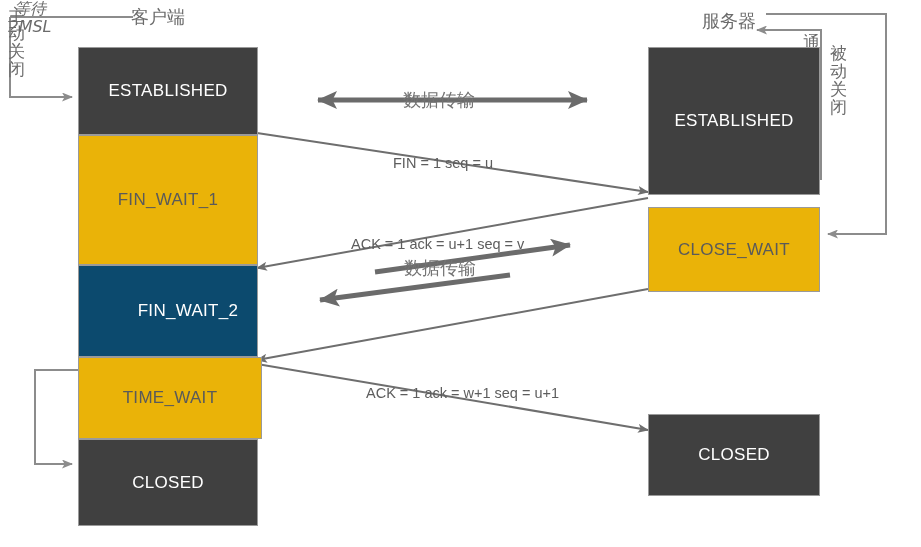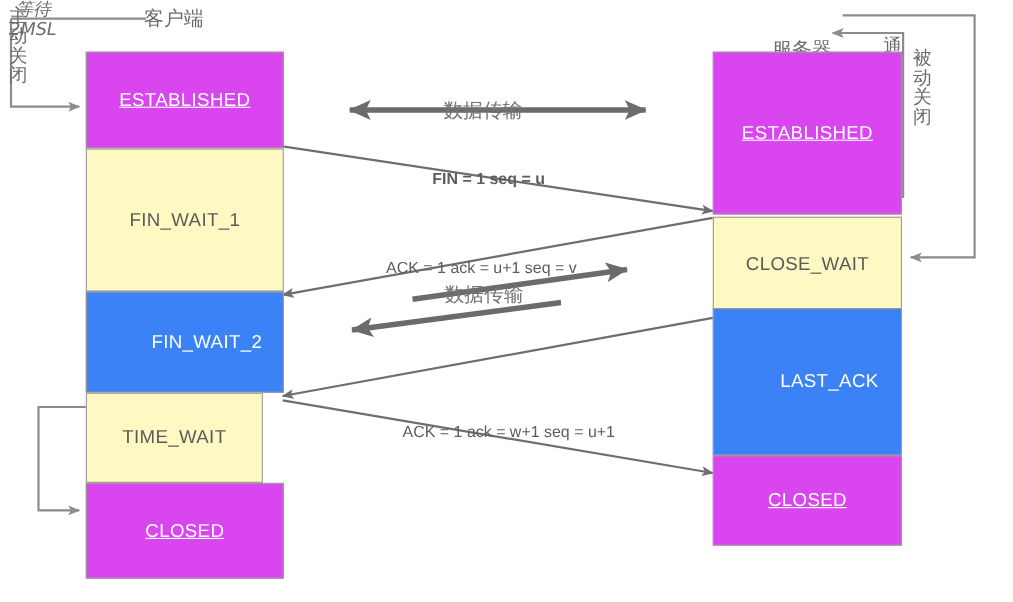--- a/index.html
+++ b/index.html
@@ -13,23 +13,23 @@
 
   
   .col{position:absolute;box-sizing:border-box;}
   .state{
     position:absolute;box-sizing:border-box;
     display:flex;align-items:center;justify-content:center;
     border:1px solid #9a9a9a;
     font-size:17px;letter-spacing:.3px;
     white-space:nowrap;
   }
-  .s-blue{background:#d946ef;color:#ffffff;text-decoration:underline;}
-  .s-lorange{background:#fef9c3;color:#5a5a5a;}
-  .s-dorange{background:#3b82f6;color:#ffffff;padding-left:40px;}
+  .s-blue{background:#404040;color:#ffffff;}
+  .s-lorange{background:#eab308;color:#5a5a5a;}
+  .s-dorange{background:#0c4a6e;color:#ffffff;padding-left:40px;}
 
   
   .lbl{position:absolute;white-space:nowrap;color:#6a6a6a;}
   .hdr{font-size:18px;color:#6b6b6b;font-family:"DejaVu Sans","Liberation Sans",sans-serif;}
   .msg{font-size:14.5px;color:#5d5d5d;}
   .flow{font-size:18px;color:#737373;font-family:"DejaVu Sans","Liberation Sans",sans-serif;}
   .vtext{
     position:absolute;width:1em;line-height:1.06;
     font-size:17px;color:#6b6b6b;text-align:center;
     font-family:"DejaVu Sans","Liberation Sans",sans-serif;
@@ -100,21 +100,21 @@
     <g>
       <path d="M648,289 L257,360" stroke="#6e6e6e" stroke-width="2" fill="none" marker-end="url(#ah-thin)"></path>
     </g>
 
     <g>
       <path d="M257,364 L648,430" stroke="#6e6e6e" stroke-width="2" fill="none" marker-end="url(#ah-thin)"></path>
     </g>
   </svg>
 
   <div class="lbl hdr" style="left:131px;top:5px;">客户端</div>
-  <div class="lbl hdr" style="left:702px;top:9px;margin-top:24px;">服务器</div>
+  <div class="lbl hdr" style="left:702px;top:9px;">服务器</div>
 
   <div class="vtext" style="left:8px;top:6px;">
       <span>主</span>
       <span>动</span>
       <span>关</span>
       <span>闭</span>
     </div>
 
   <div class="small2" style="left:8px;top:381px;width:60px;">
     <span>等待</span>
@@ -134,31 +134,30 @@
       <span>应</span>
       <span>用</span>
       <span>进</span>
       <span>程</span>
     </div>
 
   <div class="col" style="left:78px;top:47px;width:180px;height:479px;">
     <div class="state s-blue" style="left:0;top:0;width:180px;height:88px;">ESTABLISHED</div>
     <div class="state s-lorange" style="left:0;top:88px;width:180px;height:130px;">FIN_WAIT_1</div>
     <div class="state s-dorange" style="left:0;top:218px;width:180px;height:92px;">FIN_WAIT_2</div>
-    <div class="state s-lorange" style="left:0;top:310px;width:161px;height:82px;">TIME_WAIT</div>
+    <div class="state s-lorange" style="left:0;top:310px;width:184px;height:82px;">TIME_WAIT</div>
     <div class="state s-blue" style="left:0;top:392px;width:180px;height:87px;">CLOSED</div>
   </div>
 
   <div class="col" style="left:648px;top:47px;width:172px;height:449px;">
     <div class="state s-blue" style="left:0;top:0;width:172px;height:148px;">ESTABLISHED</div>
-    <div class="state s-lorange" style="left:0;top:150px;width:172px;height:85px;">CLOSE_WAIT</div>
-    <div class="state s-dorange" style="left:0;top:233px;width:172px;height:134px;">LAST_ACK</div>
+    <div class="state s-lorange" style="left:0;top:160px;width:172px;height:85px;">CLOSE_WAIT</div>
     <div class="state s-blue" style="left:0;top:367px;width:172px;height:82px;">CLOSED</div>
   </div>
 
   <div class="lbl flow" style="left:403px;top:88px;">数据传输</div>
   <div class="lbl flow" style="left:404px;top:256px;">数据传输</div>
 
-  <div class="lbl msg" style="left:393px;top:155px;font-weight:bold;">FIN = 1 seq = u</div>
+  <div class="lbl msg" style="left:393px;top:155px;">FIN = 1 seq = u</div>
   <div class="lbl msg" style="left:351px;top:236px;">ACK = 1 ack = u+1 seq = v</div>
   <div class="lbl msg" style="left:366px;top:385px;">ACK = 1 ack = w+1 seq = u+1</div>
 
 </div>
 
 </body></html>

